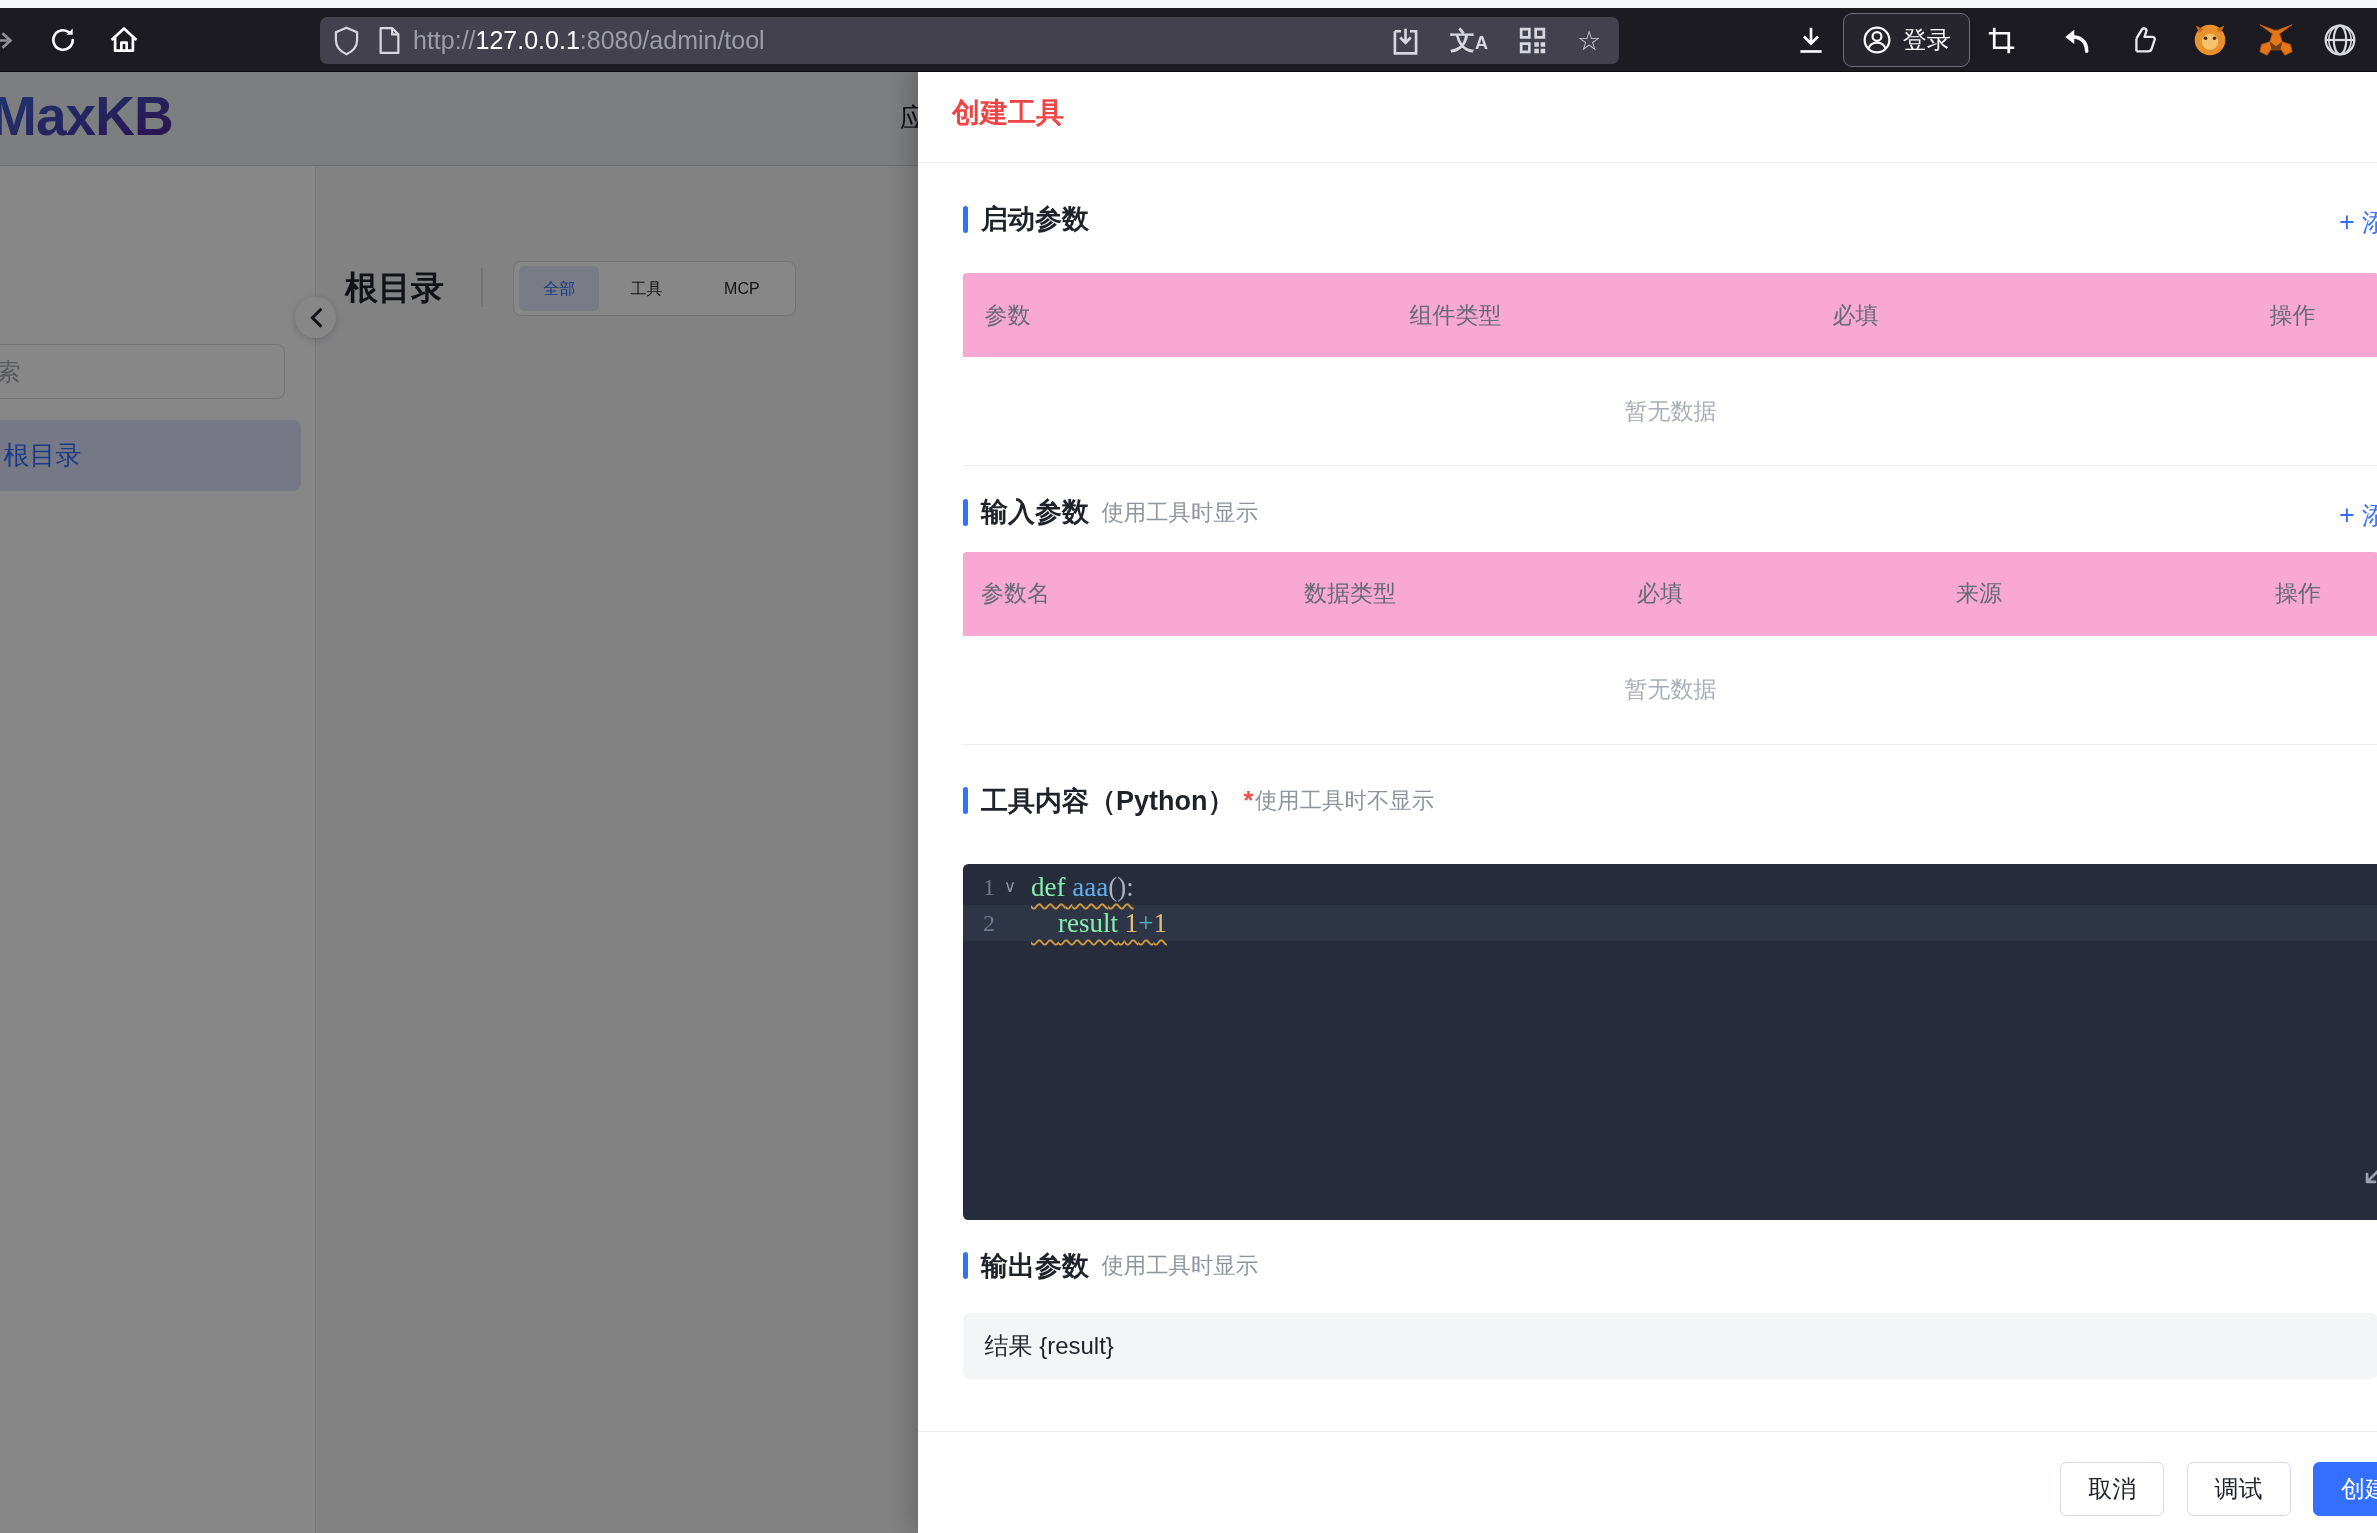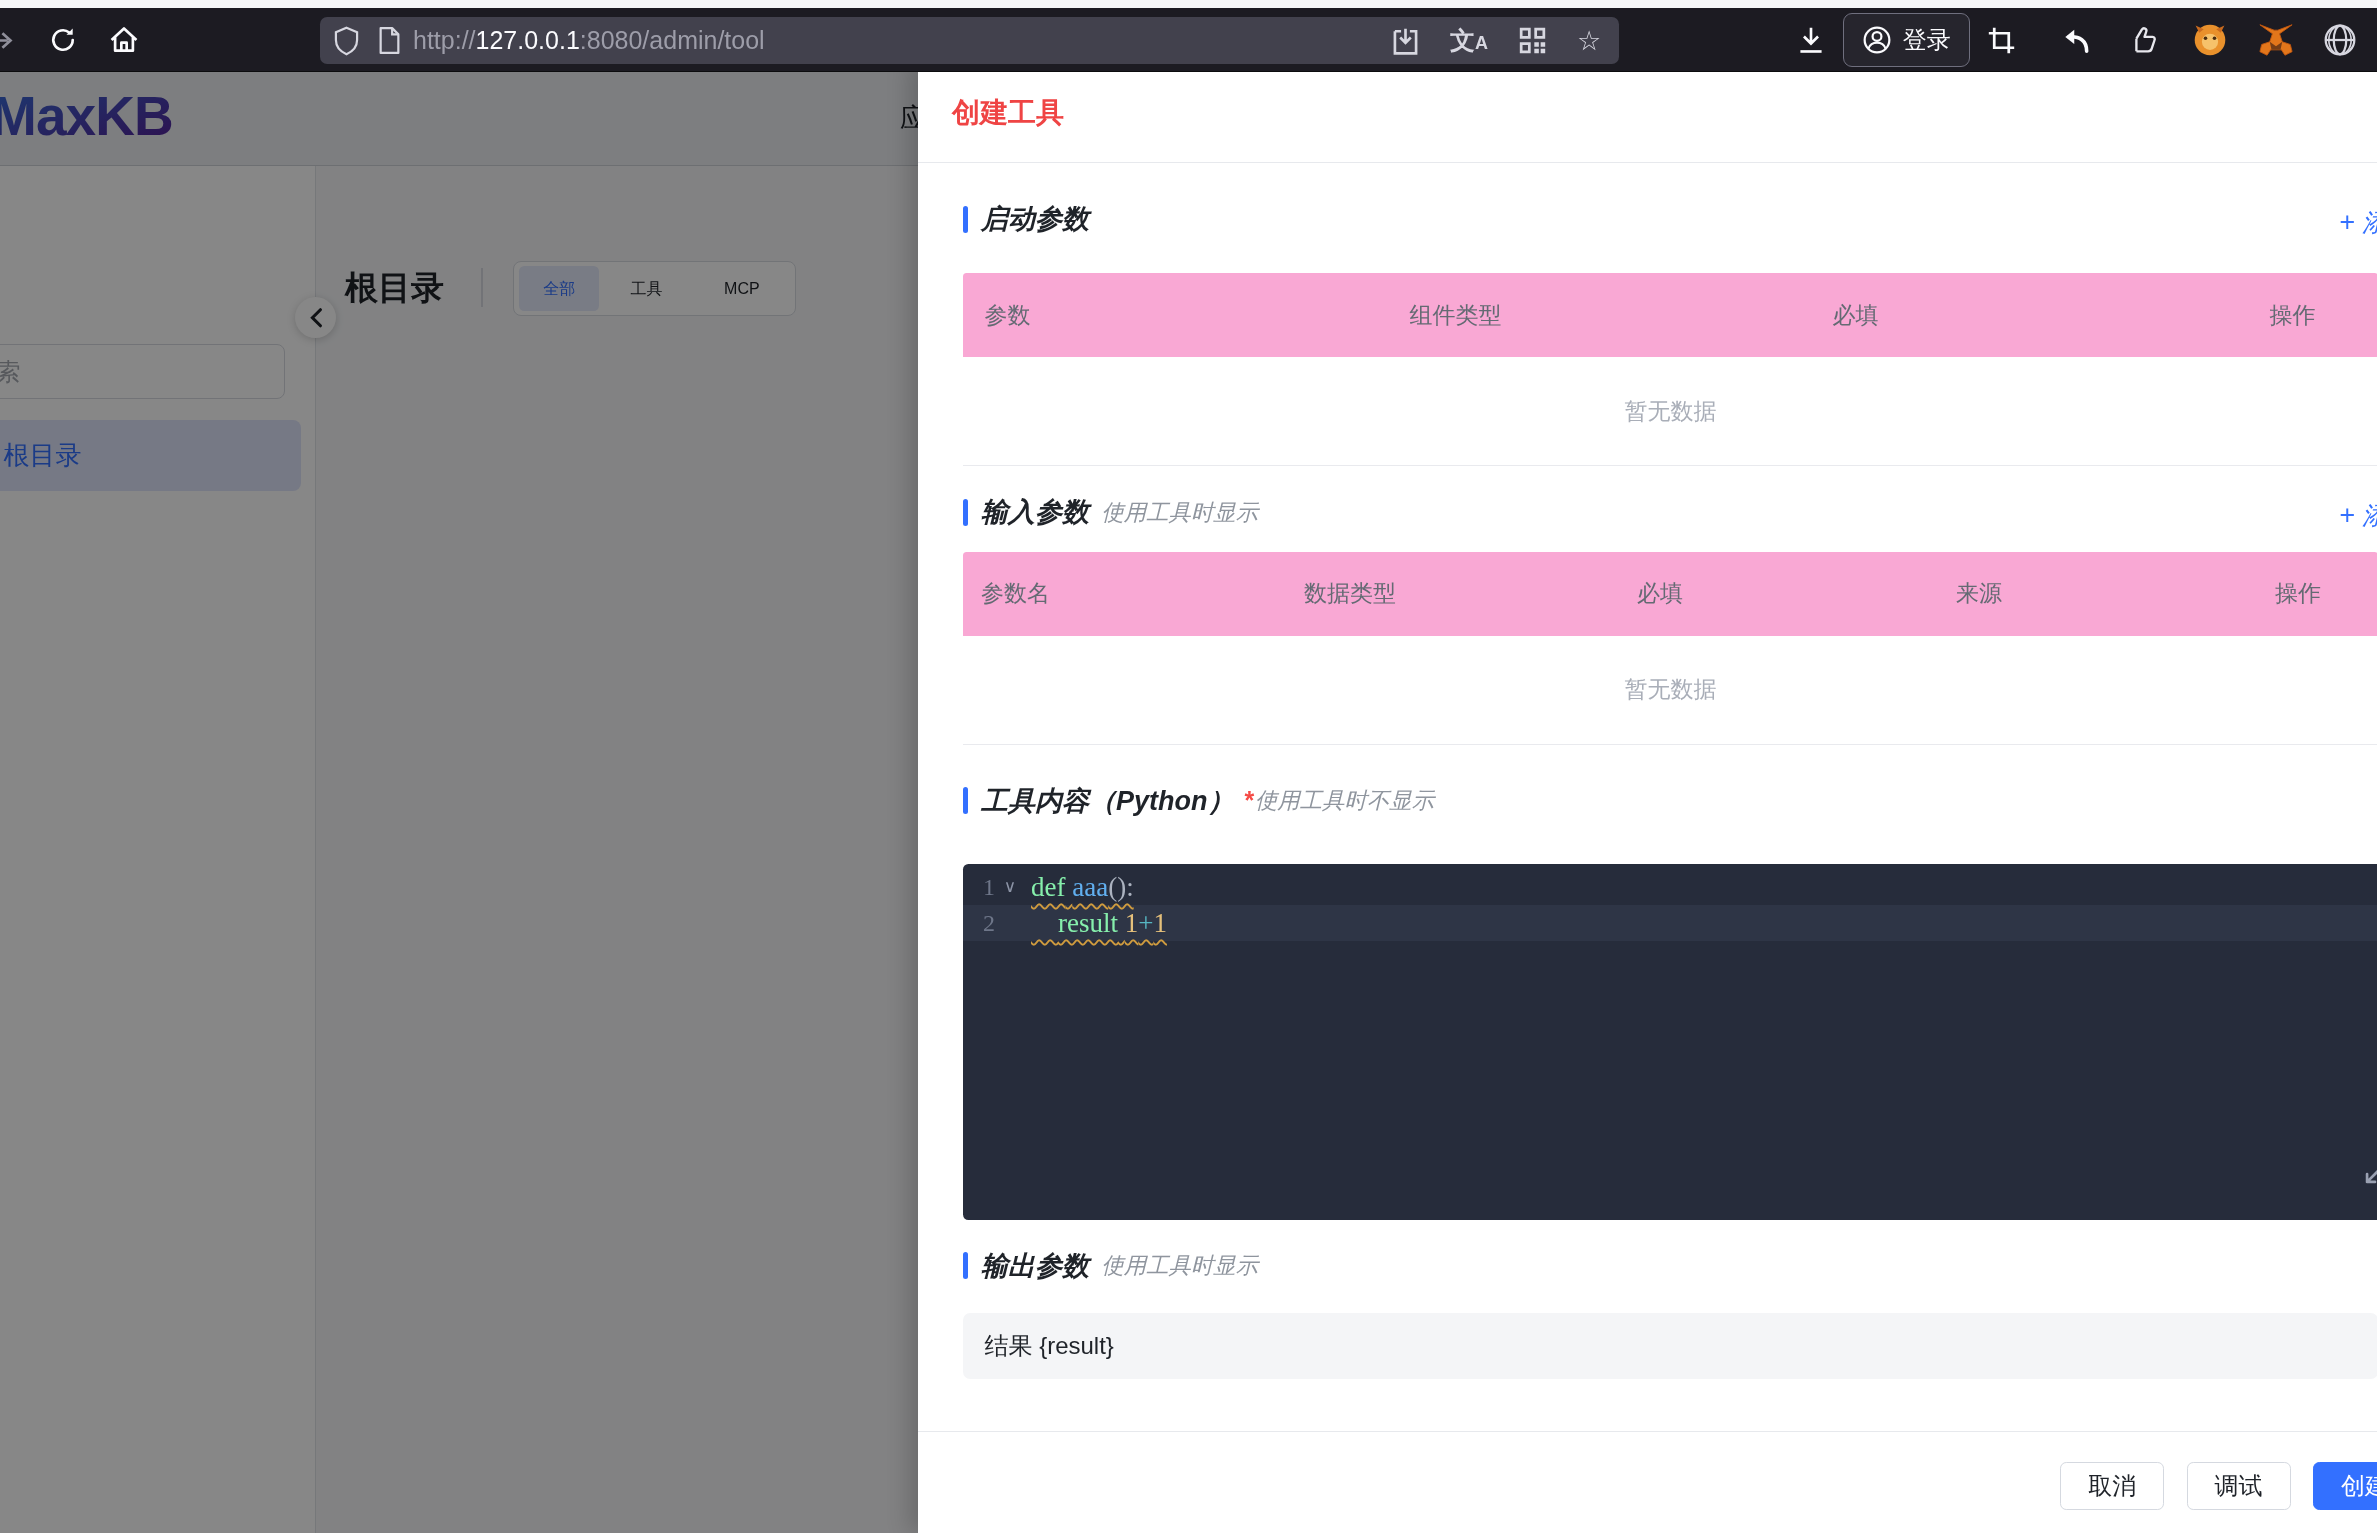--- a/index.html
+++ b/index.html
@@ -79,21 +79,21 @@
 
   
   .drawer {
     position:absolute; top:64px; left:918px; width:1460px; height:1469px; background:#fff;
     z-index:20; box-shadow:-9px 0 21.5px rgba(0,0,0,.18); overflow:hidden;
   }
   .drawer-header { height:99px; border-bottom:0.9px solid #e7e9ed; display:flex; align-items:center; padding-left:34px; }
   .drawer-title { font-size:28px; font-weight:700; color:#ef4444; }
   .drawer-body { padding:0 0 0 45px; }
 
-  .sec-row { position:relative; display:flex; align-items:center; height:36px;font-style:italic; }
+  .sec-row { position:relative; display:flex; align-items:center; height:36px; }
   .sec-bar { width:4.5px; height:27px; border-radius:2.7px; background:#3370ff; margin-right:13.4px; }
   .sec-title { font-size:27px; font-weight:700; color:#1f2329; }
   .sec-note { font-size:22.4px; color:#8f959e; margin-left:12.5px; font-weight:400; }
   .req-star { color:#f54a45; font-size:25px; margin-left:9px; font-weight:700; }
   .add-link { position:absolute; right:-34px; top:5.4px; color:#3370ff; font-size:25px; white-space:nowrap; }
   .add-link .plus { font-size:27px; margin-right:7.2px; }
 
   .ptable { width:100%; margin-top:36px; }
   .ptable .thead { background:#f9a8d4; display:grid; height:84px; align-items:center;
     font-size:23px; color:#646a73; border-radius:3.6px 3.6px 0 0; }
@@ -124,21 +124,21 @@
   .result-box {
     margin-top:29px; width:100%; height:66px; background:#f4f5f7; border-radius:7.2px;
     display:flex; align-items:center; padding-left:21.5px; font-size:24px; color:#1f2329;
   }
 
   .drawer-footer {
     position:absolute; bottom:0; left:0; width:100%; height:102px; background:#fff;
     border-top:0.9px solid #e7e9ed;
   }
   .footer-btns { position:absolute; right:-39px; top:30px; display:flex; gap:22.4px; }
-  .btn { height:48px; padding:0 27px; border-radius:6.3px; font-size:24px; display:flex; align-items:center; justify-content:center; }
+  .btn { height:54px; padding:0 27px; border-radius:6.3px; font-size:24px; display:flex; align-items:center; justify-content:center; }
   .btn.plain { background:#fff; border:0.9px solid #d5d9e0; color:#1f2329; }
   .btn.primary { background:#3370ff; border:0.9px solid #3370ff; color:#fff; min-width:100px; }
 </style>
 </head>
 <body>
 
 <div id="screen">
 
   <div class="chrome">
     <div class="icon" style="left:-12.5px;width:27px;">

